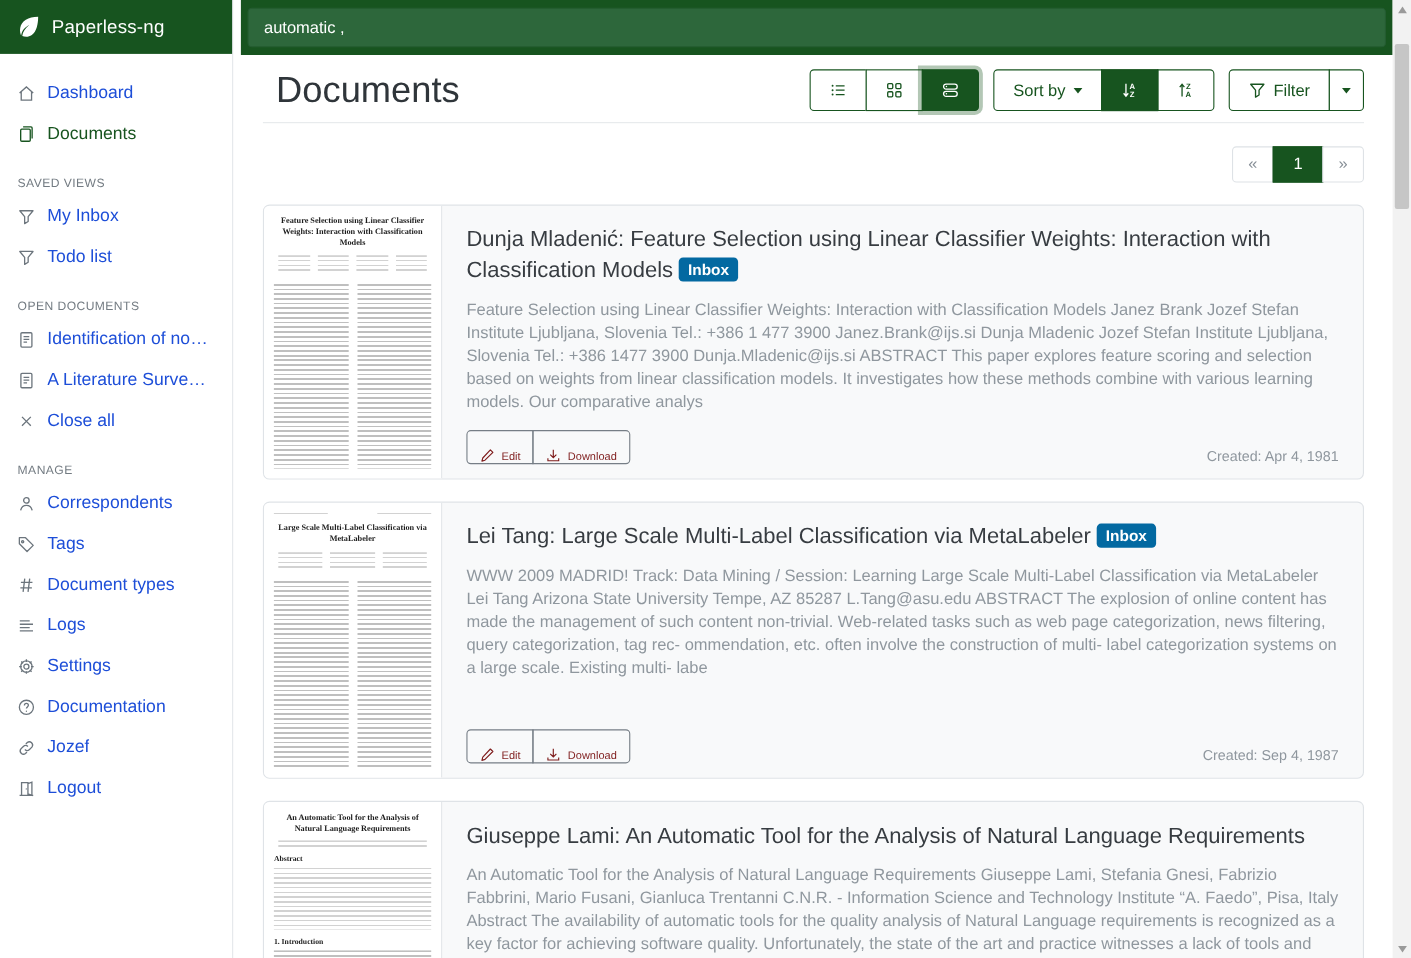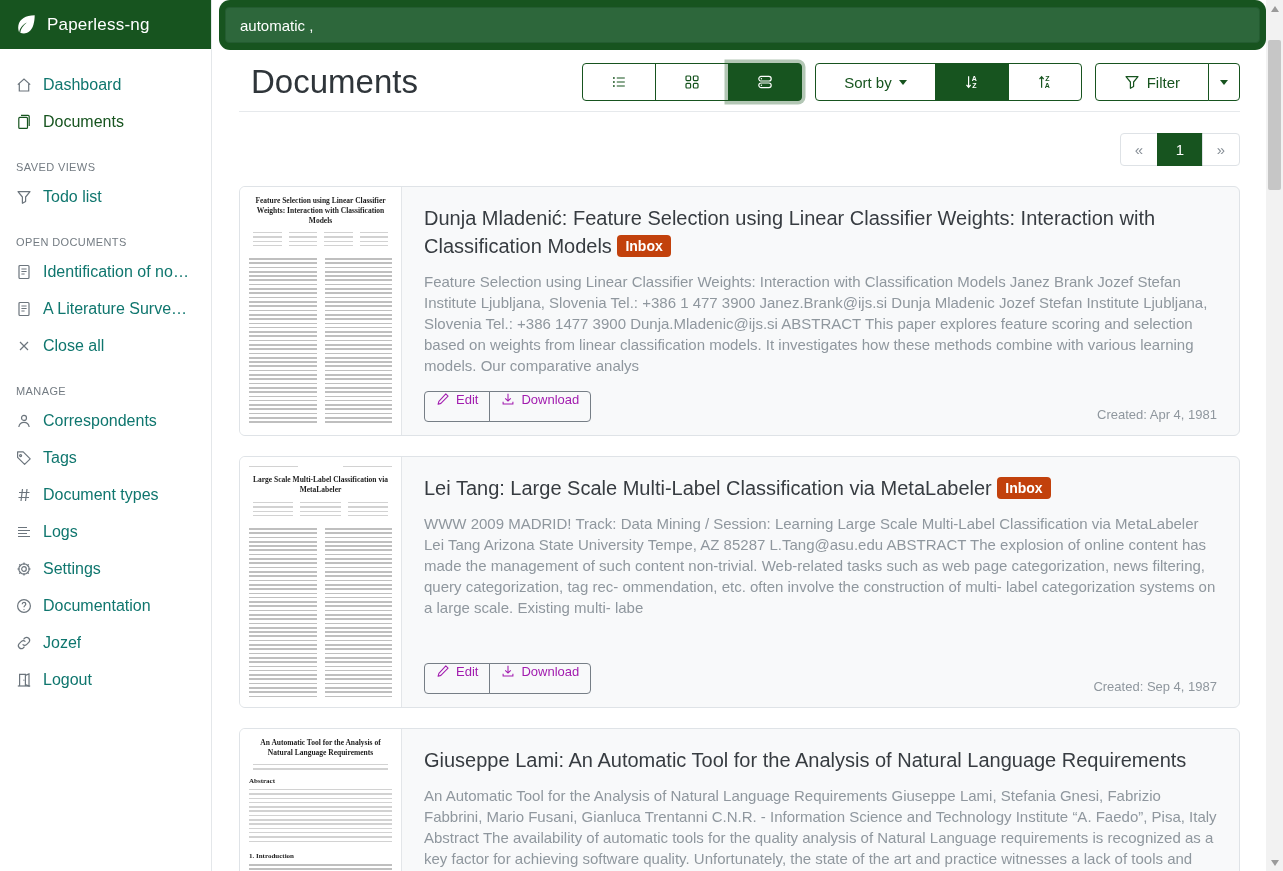--- a/index.html
+++ b/index.html
@@ -7,37 +7,37 @@
   body {
     font-family:"Liberation Sans","DejaVu Sans",sans-serif;
     background:#fff; position:relative; color:#343a40;
   }
   
   .sidebar { position:absolute; left:0; top:0; width:212px; height:871px; background:#fff; border-right:1px solid #e4e7ea; z-index:3; }
   .brand { height:49px; background:#17541f; color:#fff; display:flex; align-items:center; gap:11px; padding:12px 15px; cursor:pointer; }
   .brand .icon { width:21px; height:21px; }
   .brand-name { font-size:17px; font-weight:400; letter-spacing:.2px; }
   .nav { padding-top:17px; }
-  .nav-item { display:flex; align-items:center; gap:11px; height:37px; padding:0 16px; font-size:16px; color:#0f766e; cursor:pointer; white-space:nowrap; overflow:hidden; }
+  .nav-item { display:flex; align-items:center; gap:11px; height:37px; padding:0 16px; font-size:16px; color:#1d4ed8; cursor:pointer; white-space:nowrap; overflow:hidden; }
   .nav-item .icon { width:16px; height:16px; color:#6c757d; flex:none; }
   .nav-item.active { color:#17541f; }
   .nav-item.active .icon { color:#17541f; }
   .nav-label { overflow:hidden; text-overflow:ellipsis; }
   .nav-section { margin-top:13px; padding:8px 16px 5px; font-size:11px; letter-spacing:.4px; color:#737b82; }
   
-  .topbar { position:absolute; left:219px; top:0; width:1047px; height:50px; background:#17541f; z-index:2;border-radius:11px; }
+  .topbar { position:absolute; left:219px; top:0; width:1047px; height:50px; background:#17541f; z-index:2; }
   .search-input { display:block; width:calc(100% - 12px); height:36px; margin:7px 6px; background:#2d673b; border:1px solid #245c31; border-radius:4px; color:#fff; font-size:15px; padding:0 14px; font-family:inherit; outline:none; }
   
   .main { position:absolute; left:213px; top:50px; width:1053px; height:821px; background:#fff; padding:0 26px; overflow:hidden; }
   .head-row { display:flex; align-items:center; justify-content:space-between; padding:13px 0 10px 12px; }
   .page-title { font-size:33px; font-weight:400; color:#2f353a; }
   .head-divider { border:none; border-top:1px solid #e6e9ec; }
   .toolbar { display:flex; align-items:center; gap:13px; }
   .btn-group { display:inline-flex; }
-  .btn { height:38px; display:inline-flex; align-items:center; justify-content:center; gap:7px; background:#fff; border:1px solid #17541f; color:#17541f; font-size:15px; cursor:pointer; font-family:inherit; padding:0 28px; margin-left:-1px; position:relative; }
+  .btn { height:38px; display:inline-flex; align-items:center; justify-content:center; gap:7px; background:#fff; border:1px solid #17541f; color:#17541f; font-size:15px; cursor:pointer; font-family:inherit; padding:0 17px; margin-left:-1px; position:relative; }
   .btn:first-child { margin-left:0; border-radius:4px 0 0 4px; }
   .btn:last-child { border-radius:0 4px 4px 0; }
   .btn .icon { width:16px; height:16px; }
   .btn.active { background:#17541f; color:#fff; z-index:1; }
   .btn.glow { box-shadow:0 0 0 3.5px rgba(23,84,31,.33); }
   .caret { width:0; height:0; border-left:4.5px solid transparent; border-right:4.5px solid transparent; border-top:5px solid currentColor; display:inline-block; }
   .btn-caret { padding:0 11px; }
   
   .pagination-row { display:flex; justify-content:flex-end; margin-top:21px; }
   .page-btn { height:33px; min-width:38px; padding:0 12px; background:#fff; border:1px solid #dee2e6; color:#868e96; font-size:15px; display:inline-flex; align-items:center; justify-content:center; cursor:pointer; margin-left:-1px; font-family:inherit; }
@@ -55,26 +55,26 @@
   .thumb-head > div { height:3px; width:34%; }
   .thumb-authors { display:flex; gap:7px; margin:7px 4px 0; }
   .thumb-authors > div { flex:1; height:17px; }
   .thumb-cols { display:flex; gap:8px; margin-top:9px; }
   .thumb-cols > div { flex:1; }
   .thumb-subhead { font-family:"Liberation Serif","DejaVu Serif",serif; font-weight:bold; font-size:7px; color:#1c1c1c; margin:7px 0 4px; }
   
   .card-body { flex:1; padding:17px 22px 13px; display:flex; flex-direction:column; min-width:0; }
   .card-title { font-size:20px; font-weight:400; color:#373c41; line-height:1.4; cursor:pointer; }
   .badge { display:inline-block; font-size:14px; font-weight:bold; line-height:1; color:#fff; padding:4px 8px 4px; border-radius:4px; vertical-align:2px; cursor:pointer; }
-  .badge-inbox { background:#c2410c;text-align:right; }
+  .badge-inbox { background:#0369a1;text-align:right; }
   .badge-todo { background:#dc3545; }
   .badge-row { margin-top:6px; }
   .excerpt { margin-top:11px; font-size:15px; line-height:21px; color:#8f979e; }
   .card-footer { margin-top:auto; display:flex; justify-content:space-between; align-items:flex-end; padding-top:13px; }
-  .btn-sm { height:31px; font-size:13px; border:1px solid #767e86; color:#a21caf; background:transparent; padding:0 11px; display:inline-flex; align-items:flex-start; gap:6px; cursor:pointer; font-family:inherit; margin-left:-1px; }
+  .btn-sm { height:31px; font-size:10px; border:1px solid #767e86; color:#7f1d1d; background:transparent; padding:0 11px; display:inline-flex; align-items:flex-end; gap:6px; cursor:pointer; font-family:inherit; margin-left:-1px; }
   .btn-sm:first-child { border-radius:4px 0 0 4px; margin-left:0; }
   .btn-sm:last-child { border-radius:0 4px 4px 0; }
   .btn-sm .icon { width:14px; height:14px; }
   .created { font-size:13px; color:#8f979e; white-space:nowrap; }
   
   .scrollbar { position:absolute; right:0; top:0; width:17px; height:871px; background:#f2f2f2; z-index:5; display:flex; flex-direction:column; align-items:center; }
   .sb-arrow { width:17px; height:17px; display:flex; align-items:center; justify-content:center; cursor:pointer; }
   .sb-up { width:0; height:0; border-left:4px solid transparent; border-right:4px solid transparent; border-bottom:6px solid #9a9a9a; }
   .sb-down { width:0; height:0; border-left:4px solid transparent; border-right:4px solid transparent; border-top:6px solid #9a9a9a; }
   .sb-thumb { position:absolute; top:40px; left:2px; width:13px; height:150px; background:#c6c6c6; border-radius:2px; cursor:pointer; }
@@ -108,20 +108,28 @@
       <span class="icon">
           <svg viewBox="0 0 16 16" fill="none" stroke="currentColor" stroke-width="1.2">
             <rect x="2.8" y="3.4" width="8.7" height="11" rx="1"></rect>
             <path d="M5 1.4h7.2a1 1 0 0 1 1 1V12"></path>
           </svg>
         </span>
       <span class="nav-label">Documents</span>
     </div>
 
     <div class="nav-section">SAVED VIEWS</div>
+    <div class="nav-item">
+      <span class="icon">
+          <svg viewBox="0 0 16 16" fill="none" stroke="currentColor" stroke-width="1.2" stroke-linejoin="round">
+            <path d="M2 2.6h12L9.6 8v4.4l-3.2 1.9V8L2 2.6z"></path>
+          </svg>
+        </span>
+      <span class="nav-label">My Inbox</span>
+    </div>
     <div class="nav-item">
       <span class="icon">
           <svg viewBox="0 0 16 16" fill="none" stroke="currentColor" stroke-width="1.2" stroke-linejoin="round">
             <path d="M2 2.6h12L9.6 8v4.4l-3.2 1.9V8L2 2.6z"></path>
           </svg>
         </span>
       <span class="nav-label">Todo list</span>
     </div>
 
     <div class="nav-section">OPEN DOCUMENTS</div>

